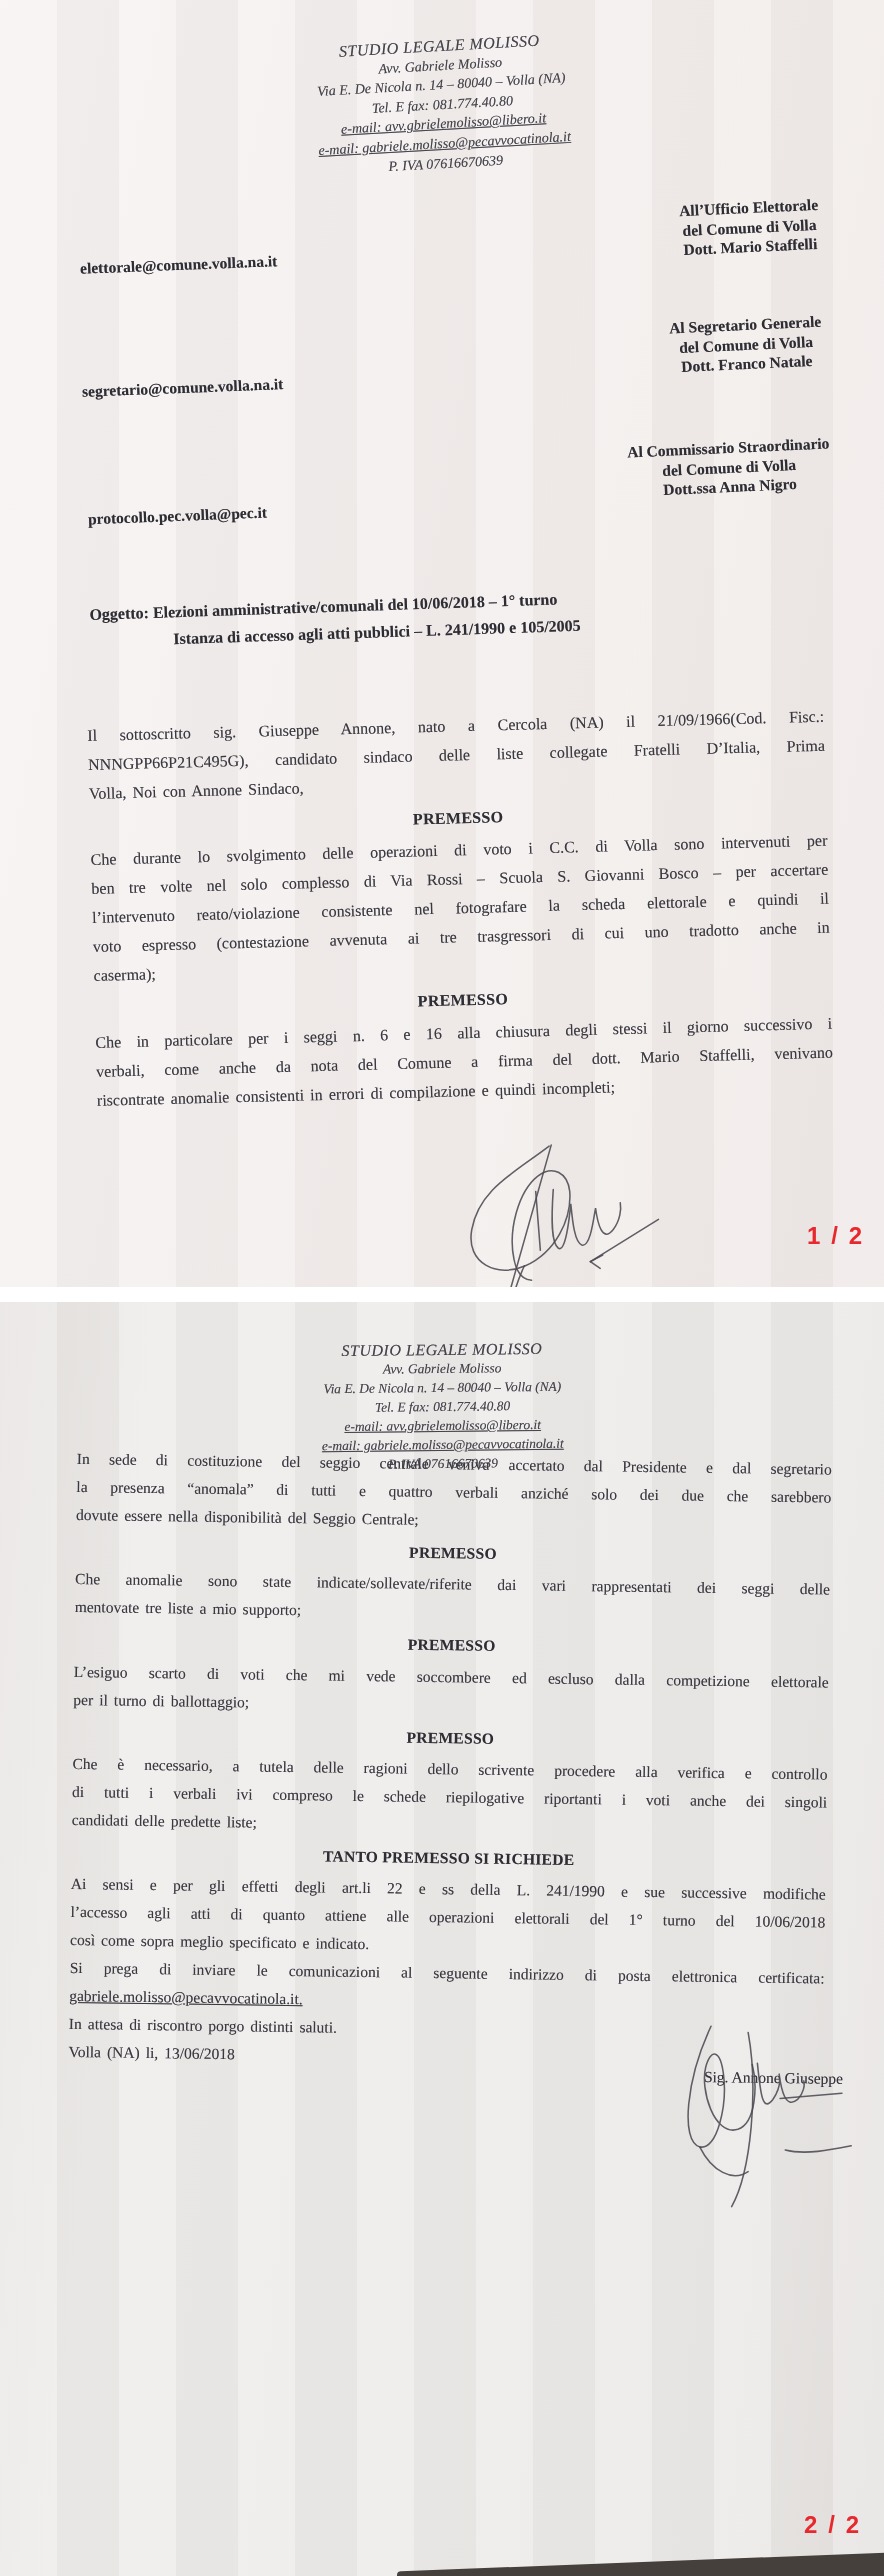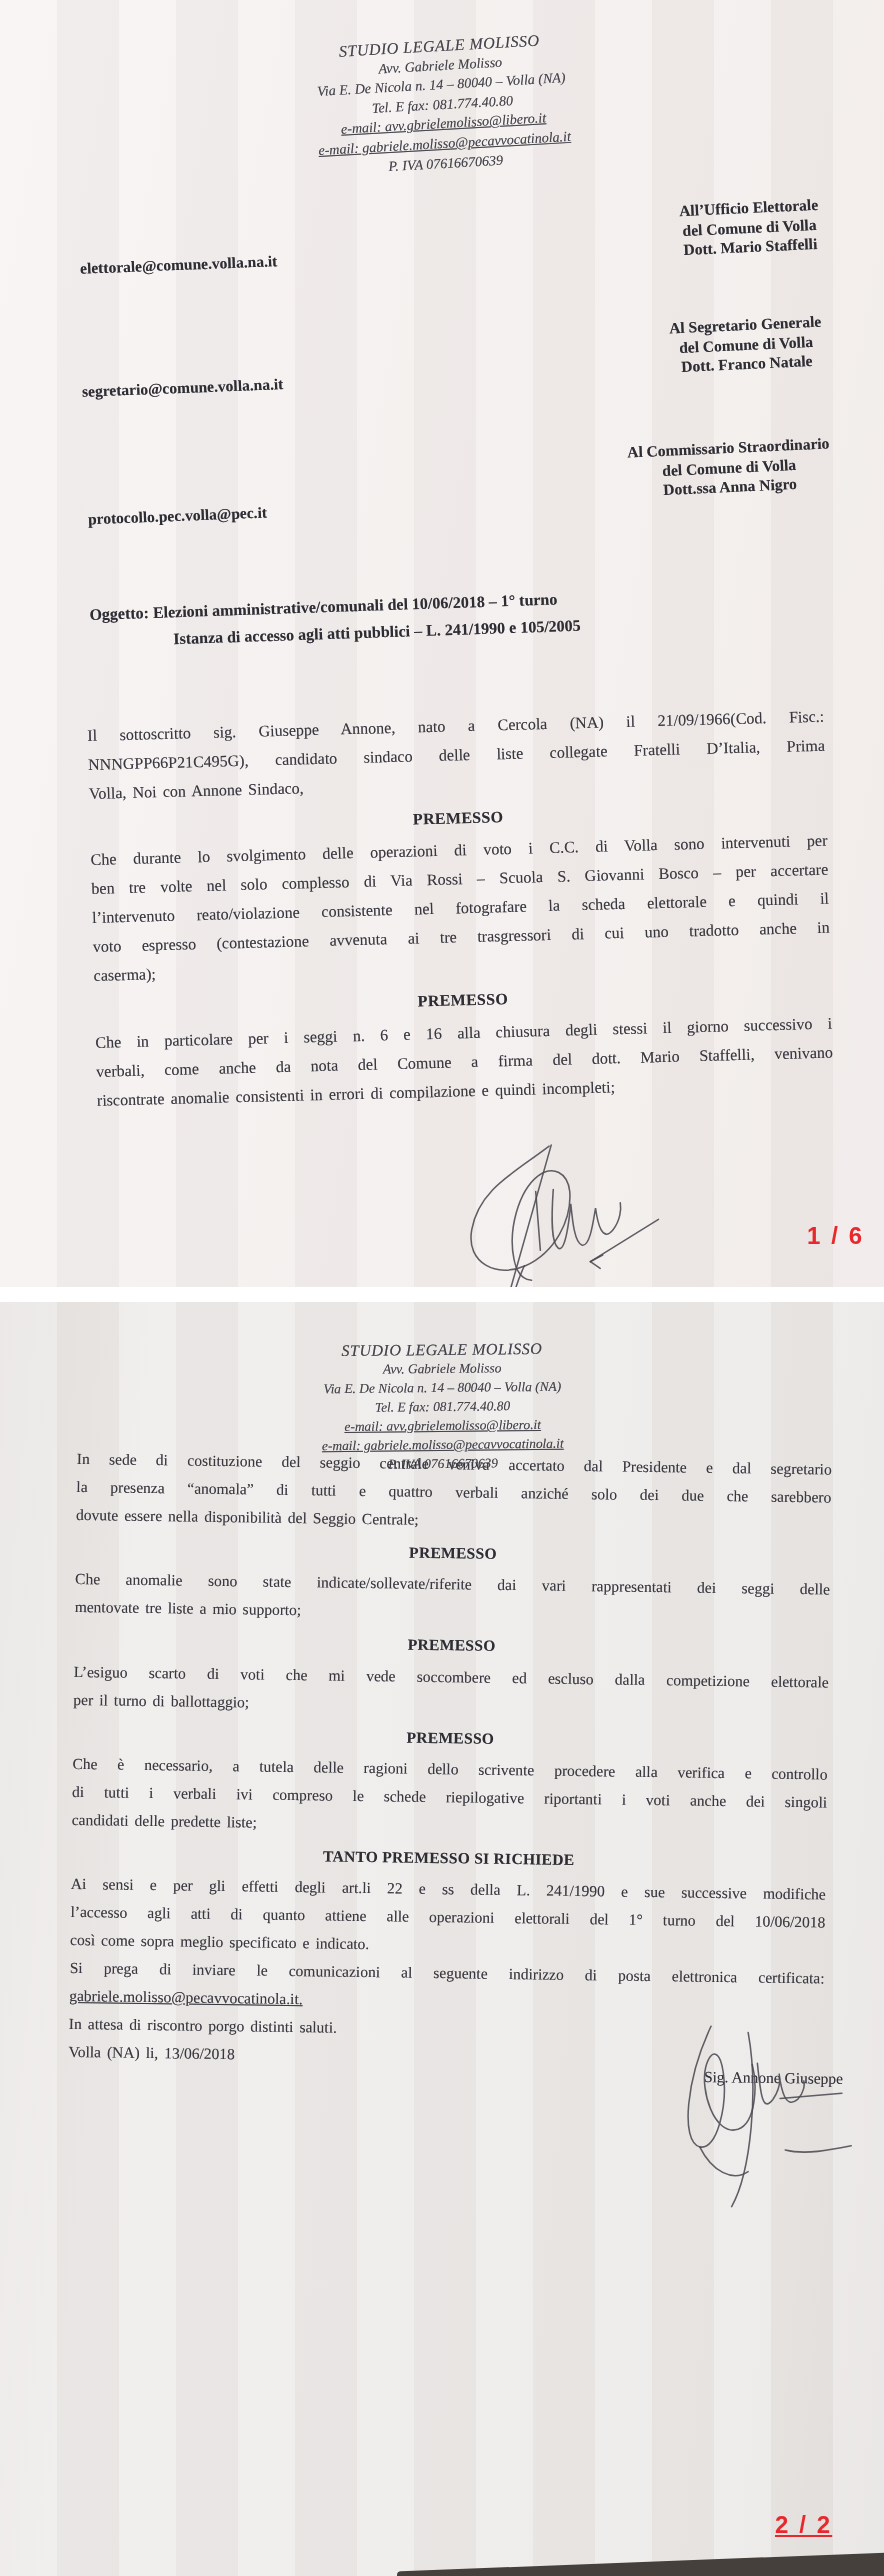--- a/index.html
+++ b/index.html
@@ -52,21 +52,21 @@
   .b2{top:143px;left:77px;width:755px;font-size:15.5px;line-height:28px;transform:rotate(0.8deg);transform-origin:0 0;}
   .jl{text-align:justify;text-align-last:justify;word-spacing:0.14em;}
   .ll{text-align:left;word-spacing:0.14em;}
   .hd{text-align:center;font-weight:bold;letter-spacing:0.3px;margin:5.2px 0 3.1px;color:#2e2d34;}
   .signoff{position:absolute;top:767px;right:42px;font-size:15.5px;color:#35343b;transform:rotate(0.8deg);}
   .pagenum{
     position:absolute;font-family:"Liberation Sans", sans-serif;font-weight:bold;
     color:#e8282c;font-size:24px;letter-spacing:2.1px;text-shadow:none;
   }
   .pn1{top:1222px;left:807px;}
-  .pn2{top:1209px;left:775px;text-decoration:underline;}
+  .pn2{top:1209px;left:804px;}
   .sig{position:absolute;}
   .sig path{fill:none;stroke:#4b4a52;stroke-width:3;stroke-linecap:round;opacity:0.88;}
   .sig1{top:1142px;left:416px;}
   .sig2{top:715px;left:650px;}
   .scan-edge{
     position:absolute;bottom:-15.5px;right:-17.5px;width:505px;height:40px;background:#45403c;
     transform:rotate(-2.2deg);transform-origin:100% 100%;border-radius:4.1px 0 0 0;
   }
 </style>
 </head>
@@ -132,21 +132,21 @@
       <path d="M258 8 C 190 60 122 92 108 170 C 96 236 158 264 212 240 C 270 214 302 150 298 96 C 294 60 266 44 236 66 C 198 96 178 172 190 228 C 195 253 207 267 224 268"></path>
       <path d="M262 6 L 184 282"></path>
       <path d="M232 96 L 241 210"></path>
       <path d="M266 92 C 262 150 262 196 276 206 C 290 214 297 150 300 120 C 303 150 307 196 322 200 C 338 203 344 150 348 128 C 352 158 361 196 382 170 C 396 152 398 130 396 118"></path>
       <path d="M470 150 L 338 232"></path>
       <path d="M338 232 L 362 219"></path>
       <path d="M338 232 L 357 245"></path>
       <path d="M210 240 C 200 262 196 274 193 284"></path>
     </svg>
 
-    <div class="pagenum pn1">1 / 6</div>
+    <div class="pagenum pn1">1 / 2</div>
   </section>
 
   <section class="page page2">
 
     <div class="letterhead lh2">
       <div class="big">STUDIO LEGALE MOLISSO</div>
       <div>Avv. Gabriele Molisso</div>
       <div>Via E. De Nicola n. 14 – 80040 – Volla (NA)</div>
       <div>Tel. E fax: 081.774.40.80</div>
       <div class="u">e-mail: avv.gbrielemolisso@libero.it</div>

